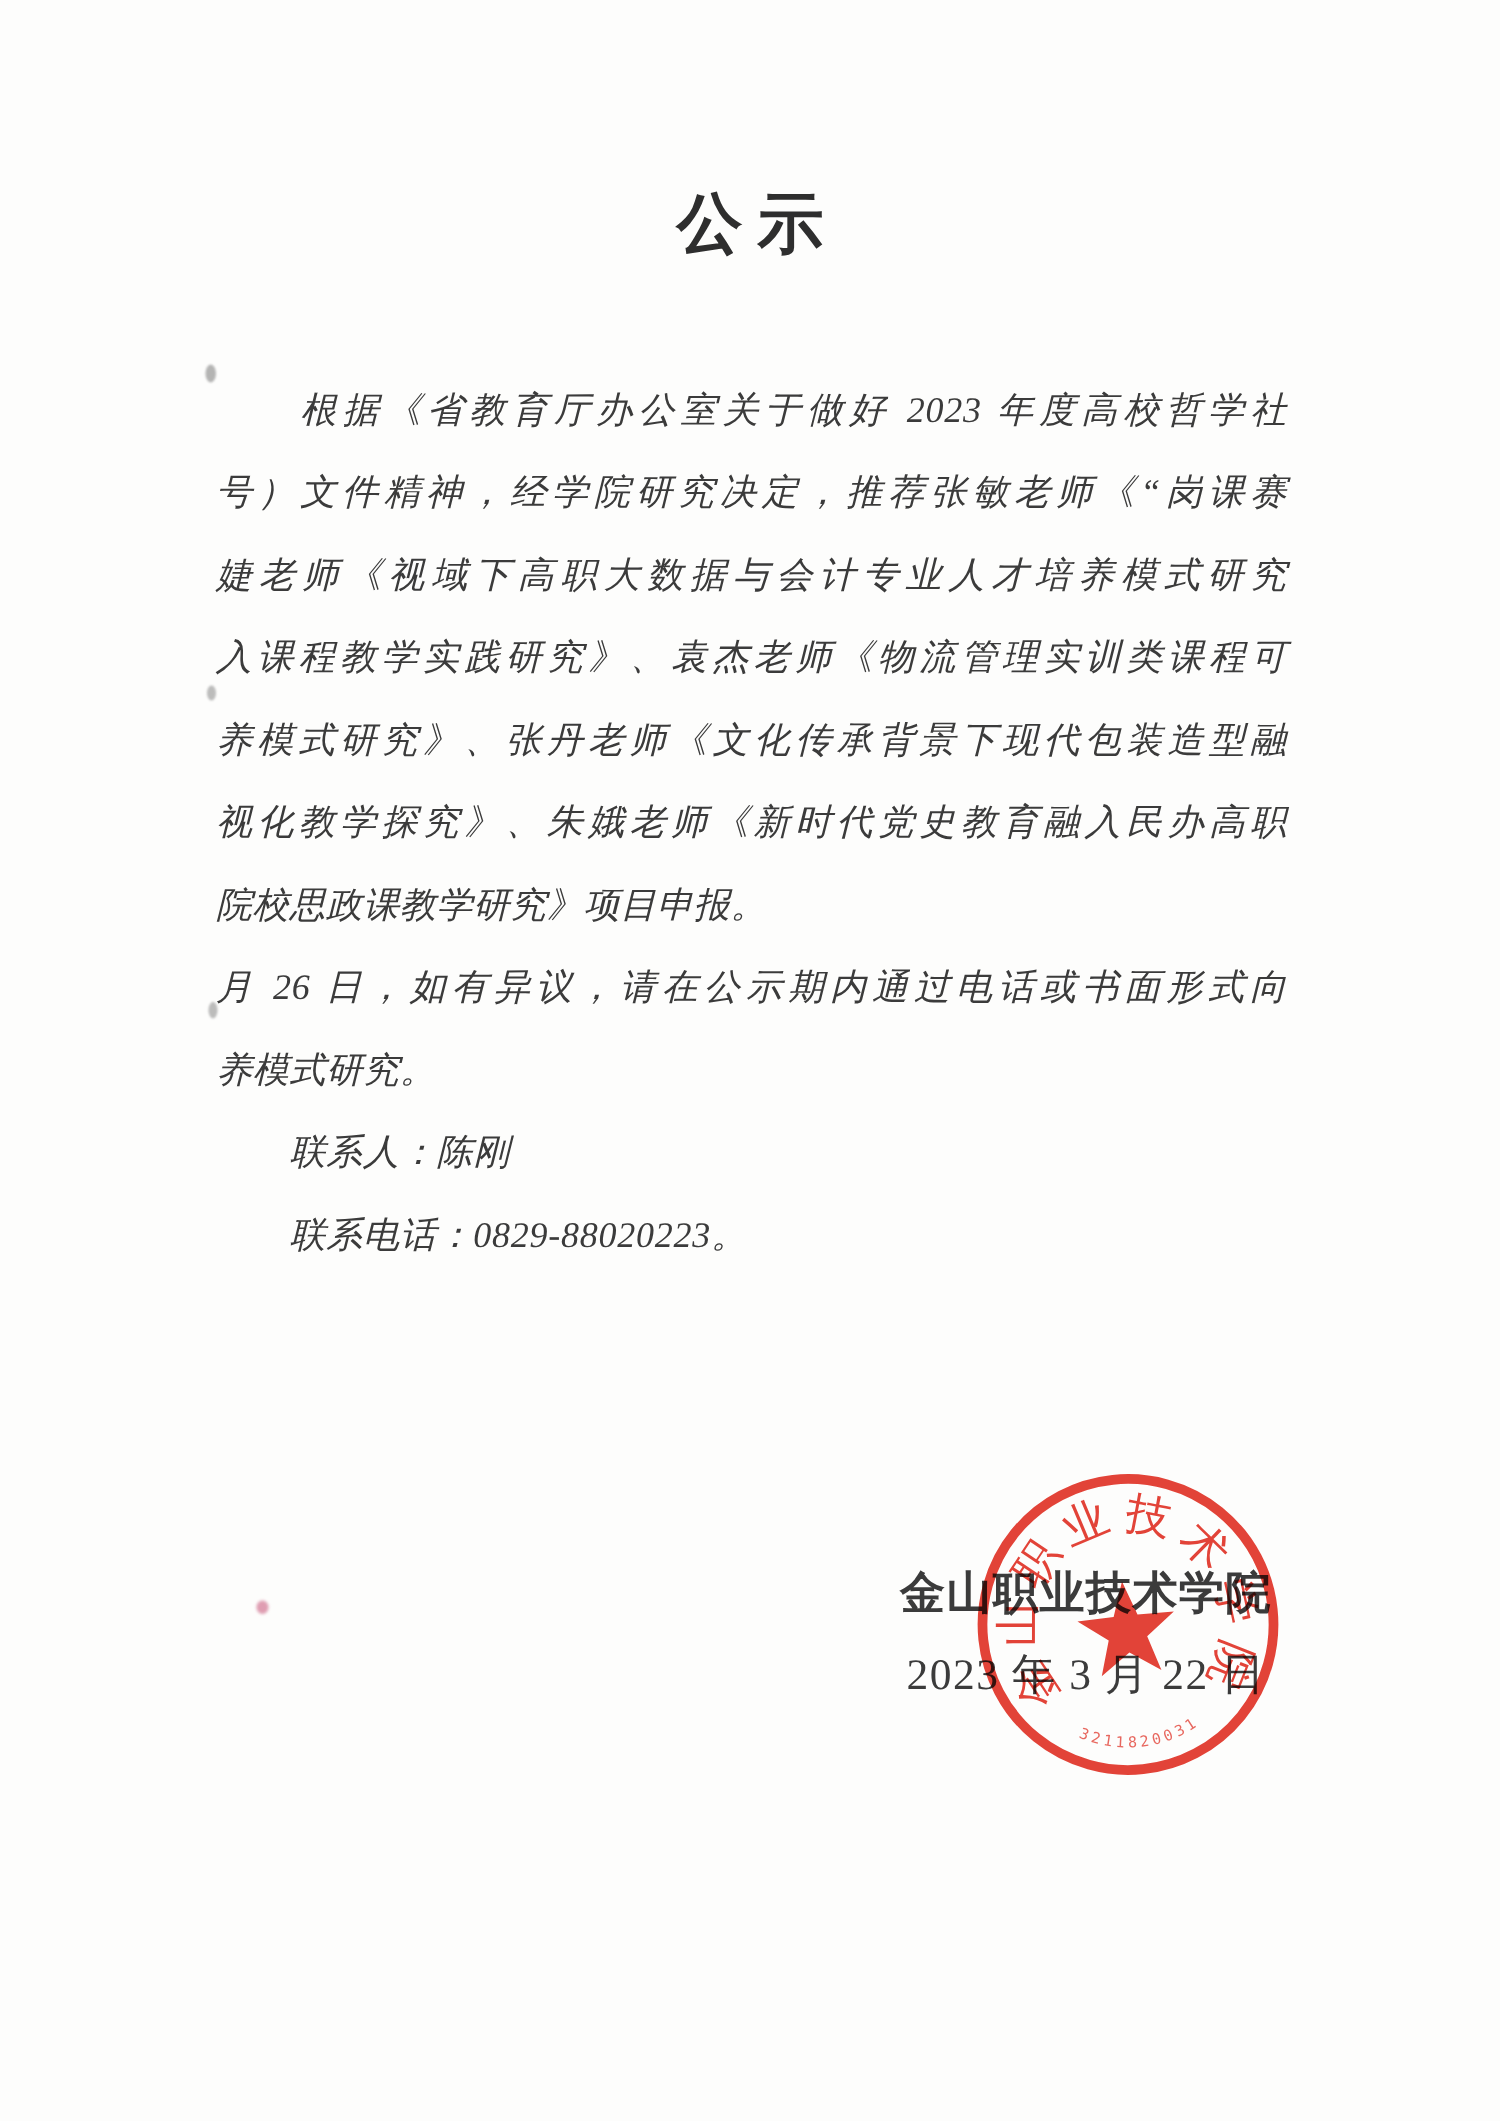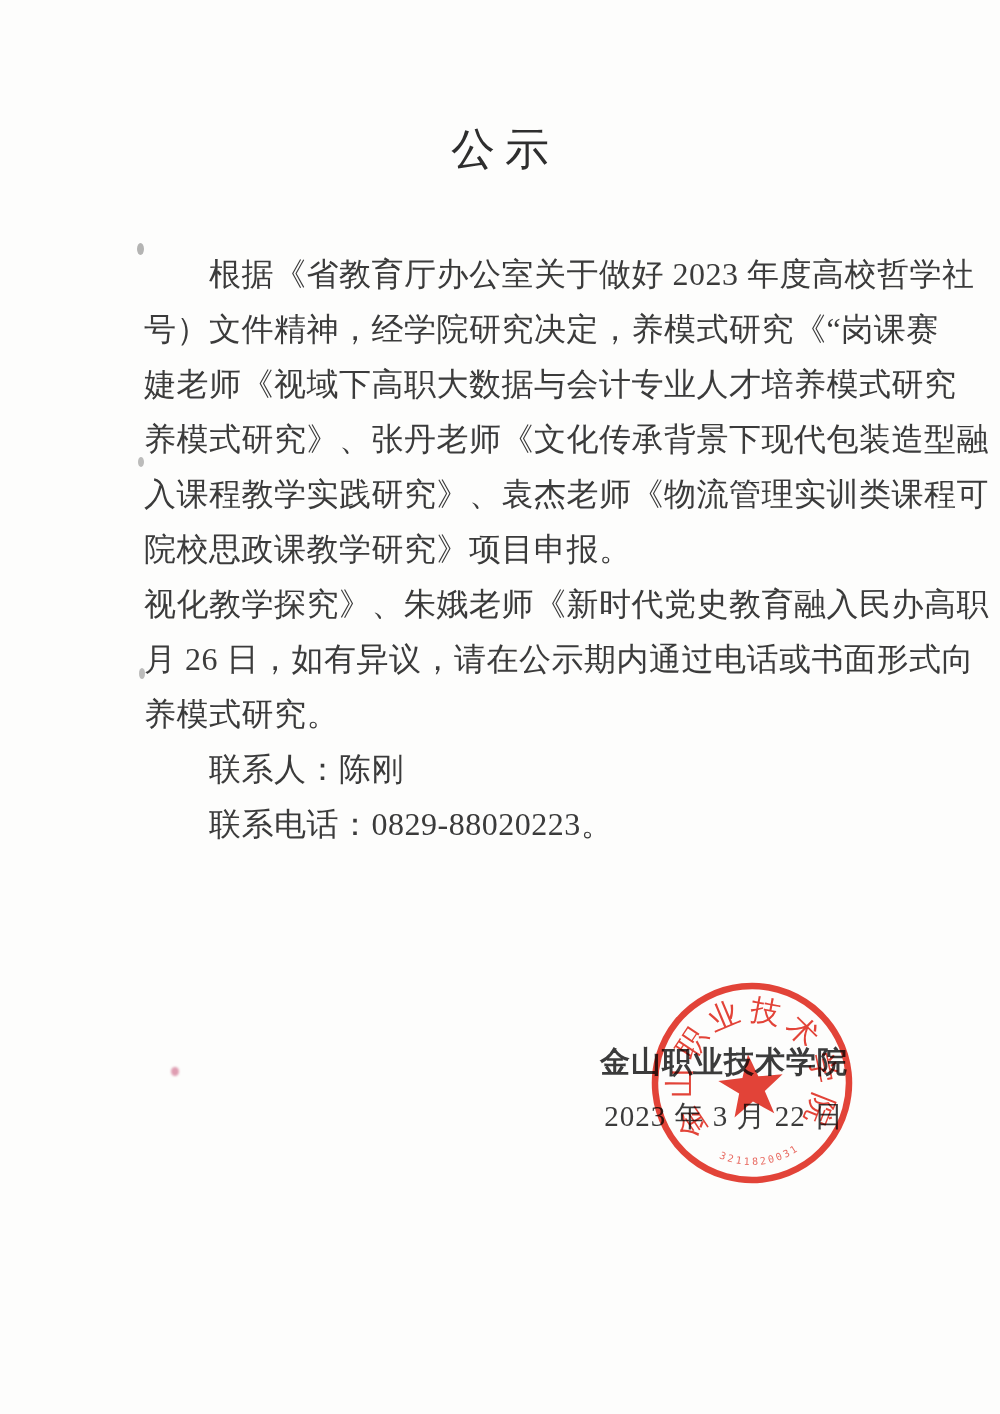--- a/index.html
+++ b/index.html
@@ -8,30 +8,31 @@
     position:relative;
     background:#fdfdfc;
     font-family:"Liberation Serif","DejaVu Serif",serif;
     overflow:hidden;
   }
   .page{position:absolute;inset:0;}
   .doc-title{
     position:absolute;top:120px;left:0;width:1000px;
     text-align:center;
     font-family:"Liberation Sans","DejaVu Sans",sans-serif;
-    font-weight:400;
+    font-weight:700;
     font-size:44px;
     letter-spacing:10px;
     text-indent:10px;
     color:#2e2e2e;
   }
   .body-text{
     position:absolute;left:144px;top:247px;width:714px;
-    font-size:32px;
+    font-size:24px;
     color:#3b3b3b;
+    font-style:italic;
   }
   .body-text .line{
     height:55px;line-height:55px;
     white-space:nowrap;
     letter-spacing:0.5px;
   }
   .body-text .line.fill{
     text-align:justify;
     text-align-last:justify;
   }
@@ -79,26 +80,26 @@
 </style>
 </head>
 <body style="background: rgb(253, 253, 252);">
 
 <div class="page">
 
   <div class="doc-title">公示</div>
 
   <div class="body-text">
       <div class="line fill">　　根据《省教育厅办公室关于做好 2023 年度高校哲学社</div>
-      <div class="line fill">号）文件精神，经学院研究决定，养模式研究《“岗课赛</div>
+      <div class="line fill">号）文件精神，经学院研究决定，推荐张敏老师《“岗课赛</div>
       <div class="line fill">婕老师《视域下高职大数据与会计专业人才培养模式研究</div>
+      <div class="line fill">入课程教学实践研究》、袁杰老师《物流管理实训类课程可</div>
       <div class="line fill">养模式研究》、张丹老师《文化传承背景下现代包装造型融</div>
-      <div class="line fill">入课程教学实践研究》、袁杰老师《物流管理实训类课程可</div>
+      <div class="line fill">视化教学探究》、朱娥老师《新时代党史教育融入民办高职</div>
       <div class="line">院校思政课教学研究》项目申报。</div>
-      <div class="line fill">视化教学探究》、朱娥老师《新时代党史教育融入民办高职</div>
       <div class="line fill">月 26 日，如有异议，请在公示期内通过电话或书面形式向</div>
       <div class="line">养模式研究。</div>
       <div class="line">　　联系人：陈刚</div>
       <div class="line">　　联系电话：0829-88020223。</div>
     </div>
 
   <div class="sig-org">金山职业技术学院</div>
 
   <div class="sig-date">2023 年 3 月 22 日</div>
 

